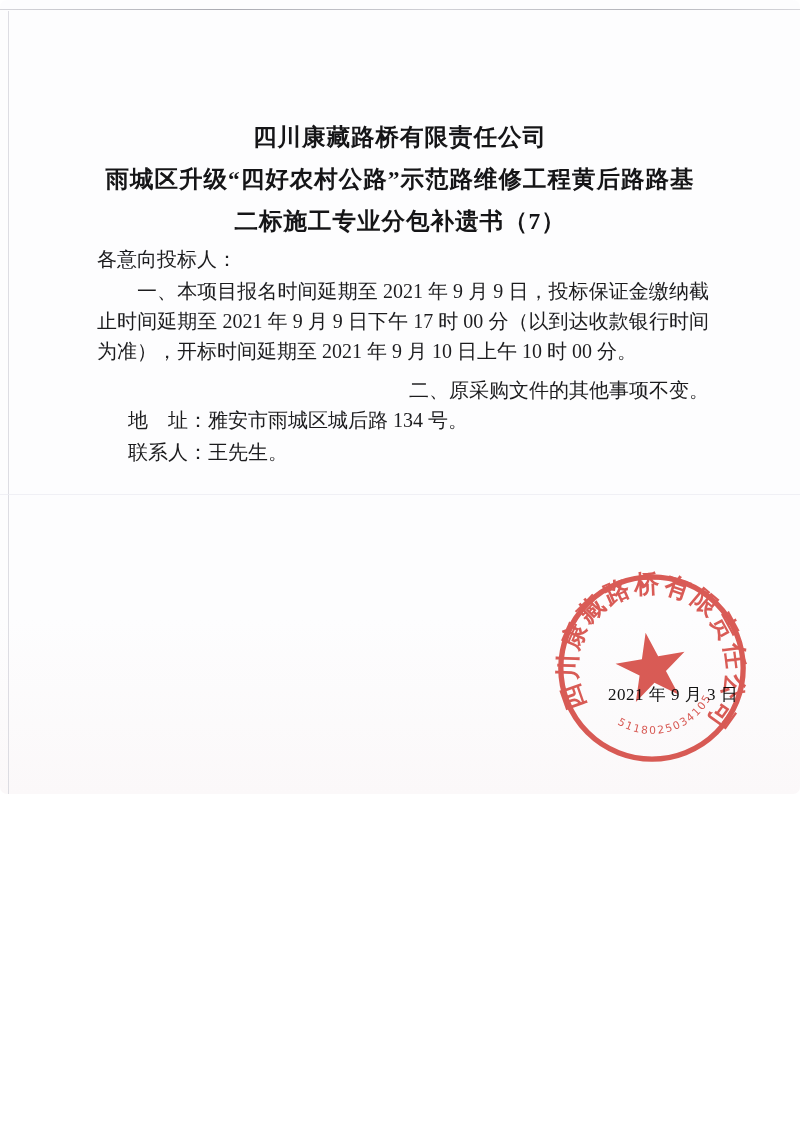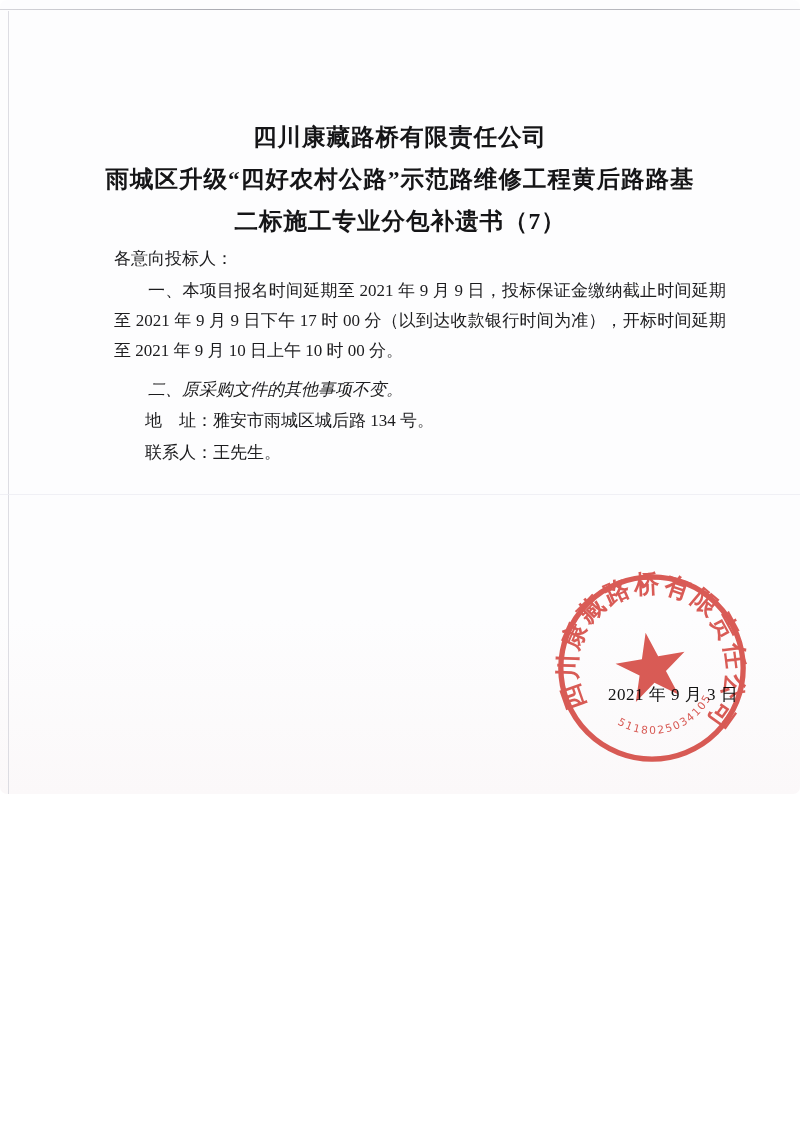--- a/index.html
+++ b/index.html
@@ -29,28 +29,28 @@
   }
   
   .title {
     position: absolute; top: 116px; left: 0; width: 100%;
     text-align: center; font-weight: bold;
     font-size: 23.5px; line-height: 42px; letter-spacing: 1px;
     color: #151517;
   }
   
   .content {
-    position: absolute; left: 114px; top: 244px; width: 612px;
-    font-size: 17px; line-height: 30px;
+    position: absolute; left: 97px; top: 244px; width: 612px;
+    font-size: 20px; line-height: 30px;
     text-align: justify;
   }
   .salutation { text-align: left; }
   .para { margin: 0; text-indent: 2em; }
   .para-2 { margin-top: 2px; }
-  .para-3 { margin-top: 9px; text-align: left; font-style: italic; }
+  .para-3 { margin-top: 9px; text-align: right; }
   .contacts { padding-left: 31px; margin-top: 0; }
   .contact-line { line-height: 31.5px; text-align: left; }
   .c-label { display: inline; }
   
   .date {
     position: absolute; left: 608px; top: 684px;
     font-size: 17px; line-height: 22px; color: #111;
     z-index: 2; letter-spacing: .5px;
   }
   .seal {

